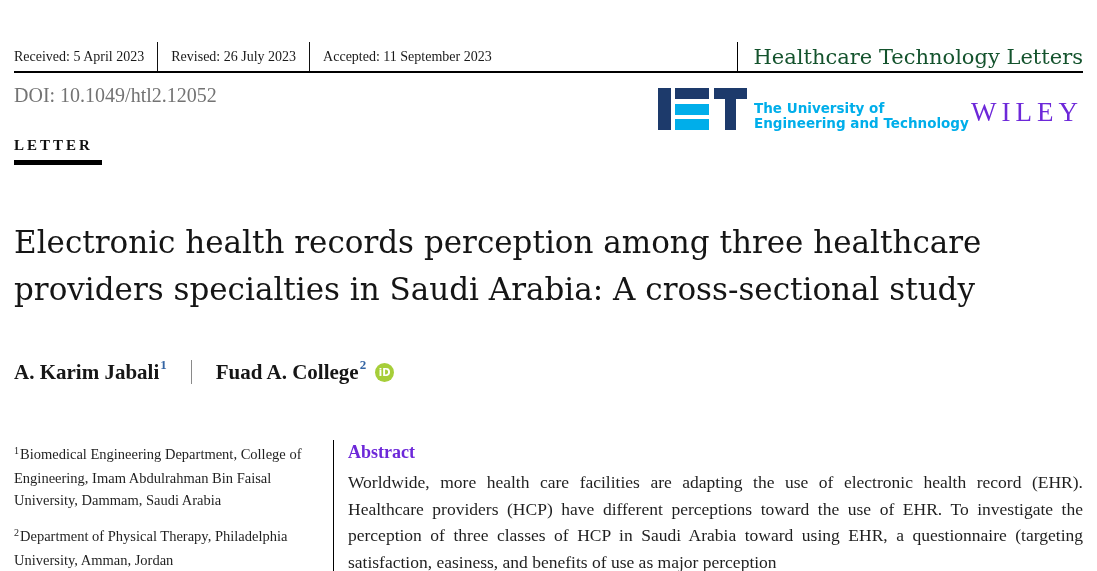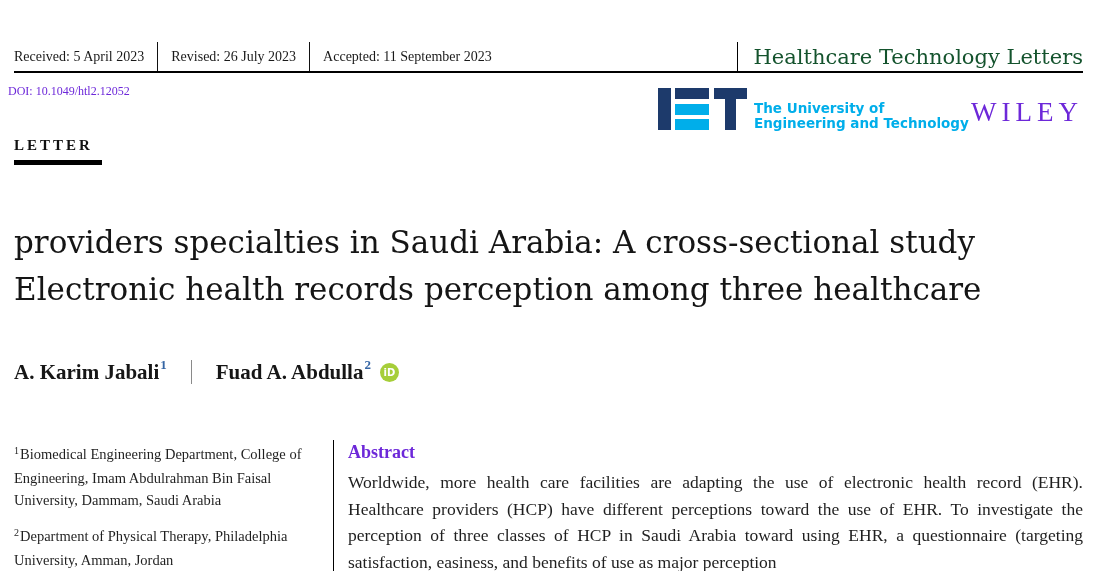--- a/index.html
+++ b/index.html
@@ -31,21 +31,21 @@
   .masthead {
     display:flex; align-items:center;
     border-left:1.5px solid #000;
     padding-left:16px;
     font-family:"DejaVu Serif", serif;
     font-size:21px; font-weight:500; color:#14532d;
     white-space:nowrap;
   }
 
   
-  .doi { position:absolute; left:8px; top:84px; font-size:12px; color:#6d28d9; }
+  .doi { position:absolute; left:14px; top:84px; font-size:20px; color:#737373; }
 
   
   .logos {
     position:absolute; left:658px; right:14px; top:88px; height:48px;
     display:flex; align-items:flex-start;
   }
   .iet-graphic { display:flex; height:42px; }
   .iet-i { width:13px; height:42px; background:#1d3a6b; }
   .iet-e { margin-left:4px; width:34px; height:42px; display:flex; flex-direction:column; justify-content:space-between; }
   .iet-e .bar { width:34px; height:11px; }
@@ -166,32 +166,32 @@
       <div>The University of</div>
       <div>Engineering and Technology</div>
     </div>
     <div class="wiley">WILEY</div>
   </div>
 
   <div class="article-type">LETTER</div>
   <div class="article-type-rule"></div>
 
   <h1 class="title">
+    <span>Electronic health records perception among three healthcare</span>
     <span>providers specialties in Saudi Arabia: A cross-sectional study</span>
-    <span>Electronic health records perception among three healthcare</span>
   </h1>
 
   <div class="authors">
     <div class="author">
       <span class="author-name">A. Karim Jabali</span>
         <span class="author-sup">1</span>
     </div>
     <div class="author-divider"></div>
     <div class="author">
-      <span class="author-name">Fuad A. Abdulla</span>
+      <span class="author-name">Fuad A. College</span>
         <span class="author-sup">2</span>
       <span class="orcid">iD</span>
     </div>
   </div>
 
   <div class="columns">
     <div class="left-col">
       <p class="affiliation"><span class="aff-sup">1</span><span>Biomedical Engineering Department, College of Engineering, Imam Abdulrahman Bin Faisal University, Dammam, Saudi Arabia</span></p>
       <p class="affiliation"><span class="aff-sup">2</span><span>Department of Physical Therapy, Philadelphia University, Amman, Jordan</span></p>
     </div>

